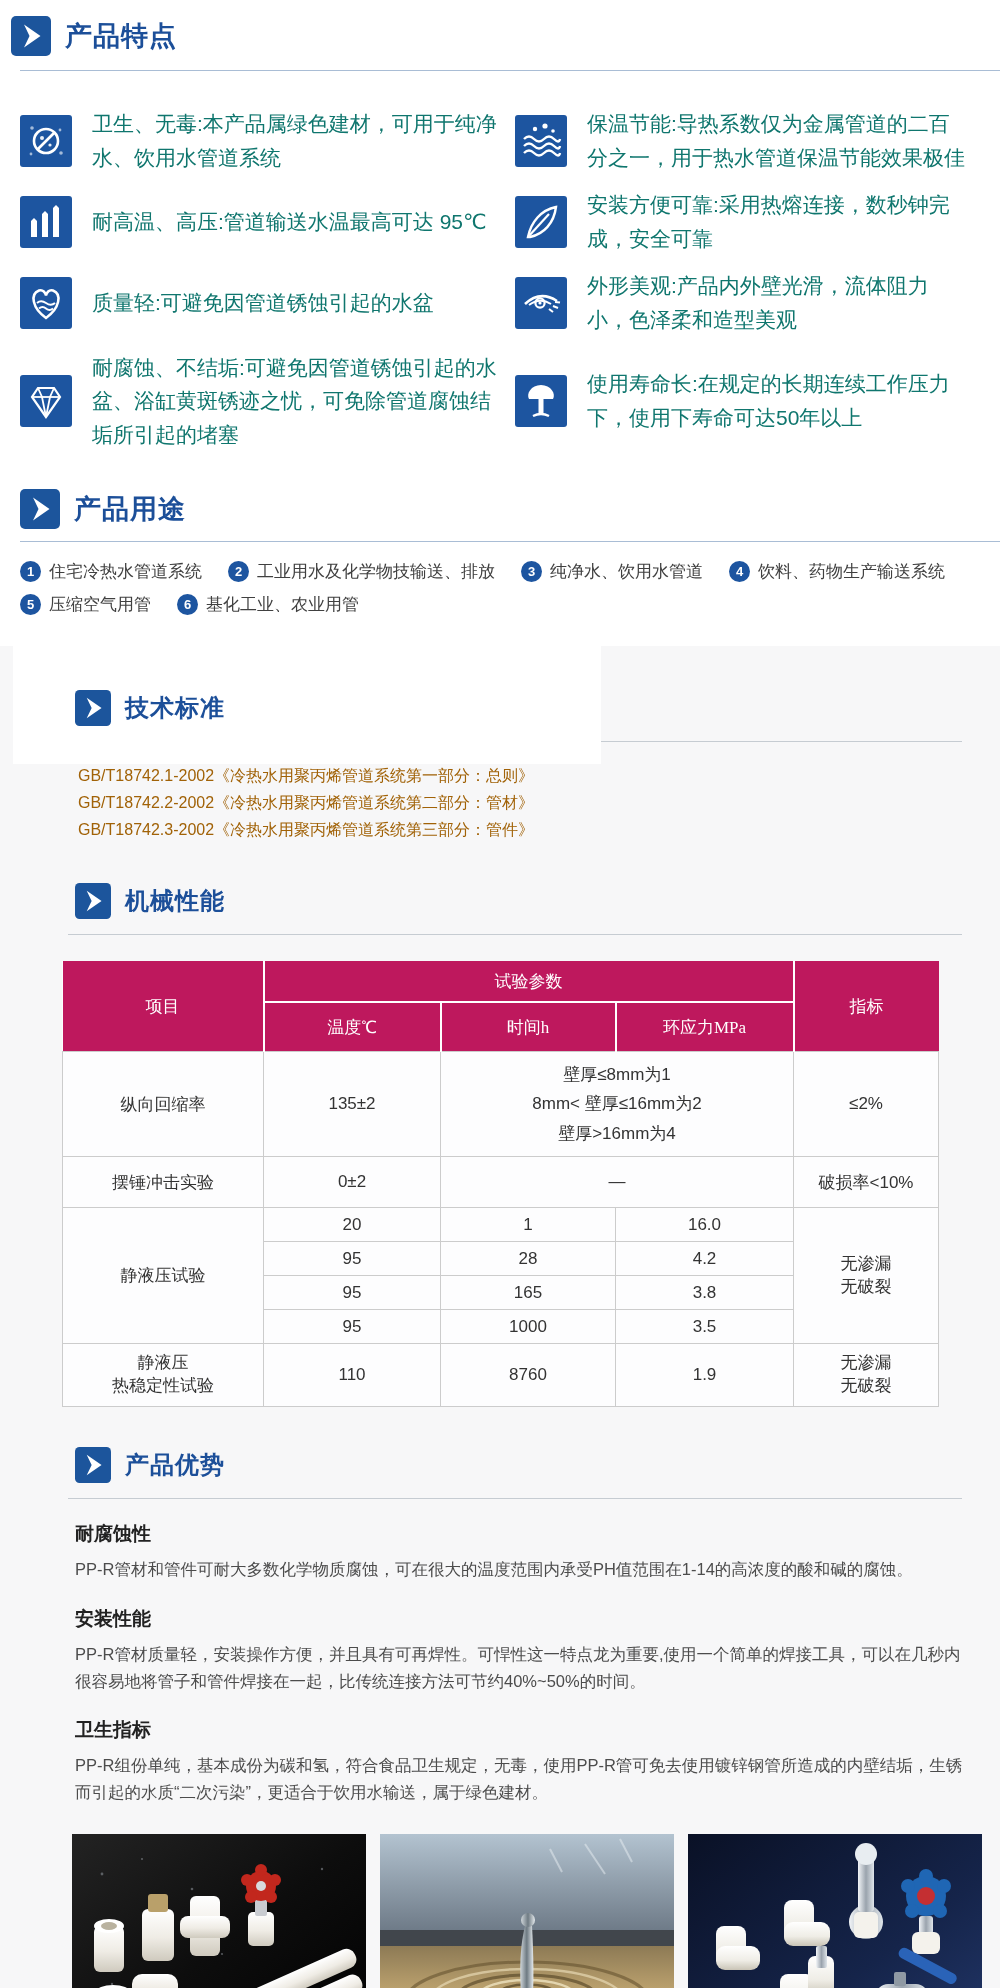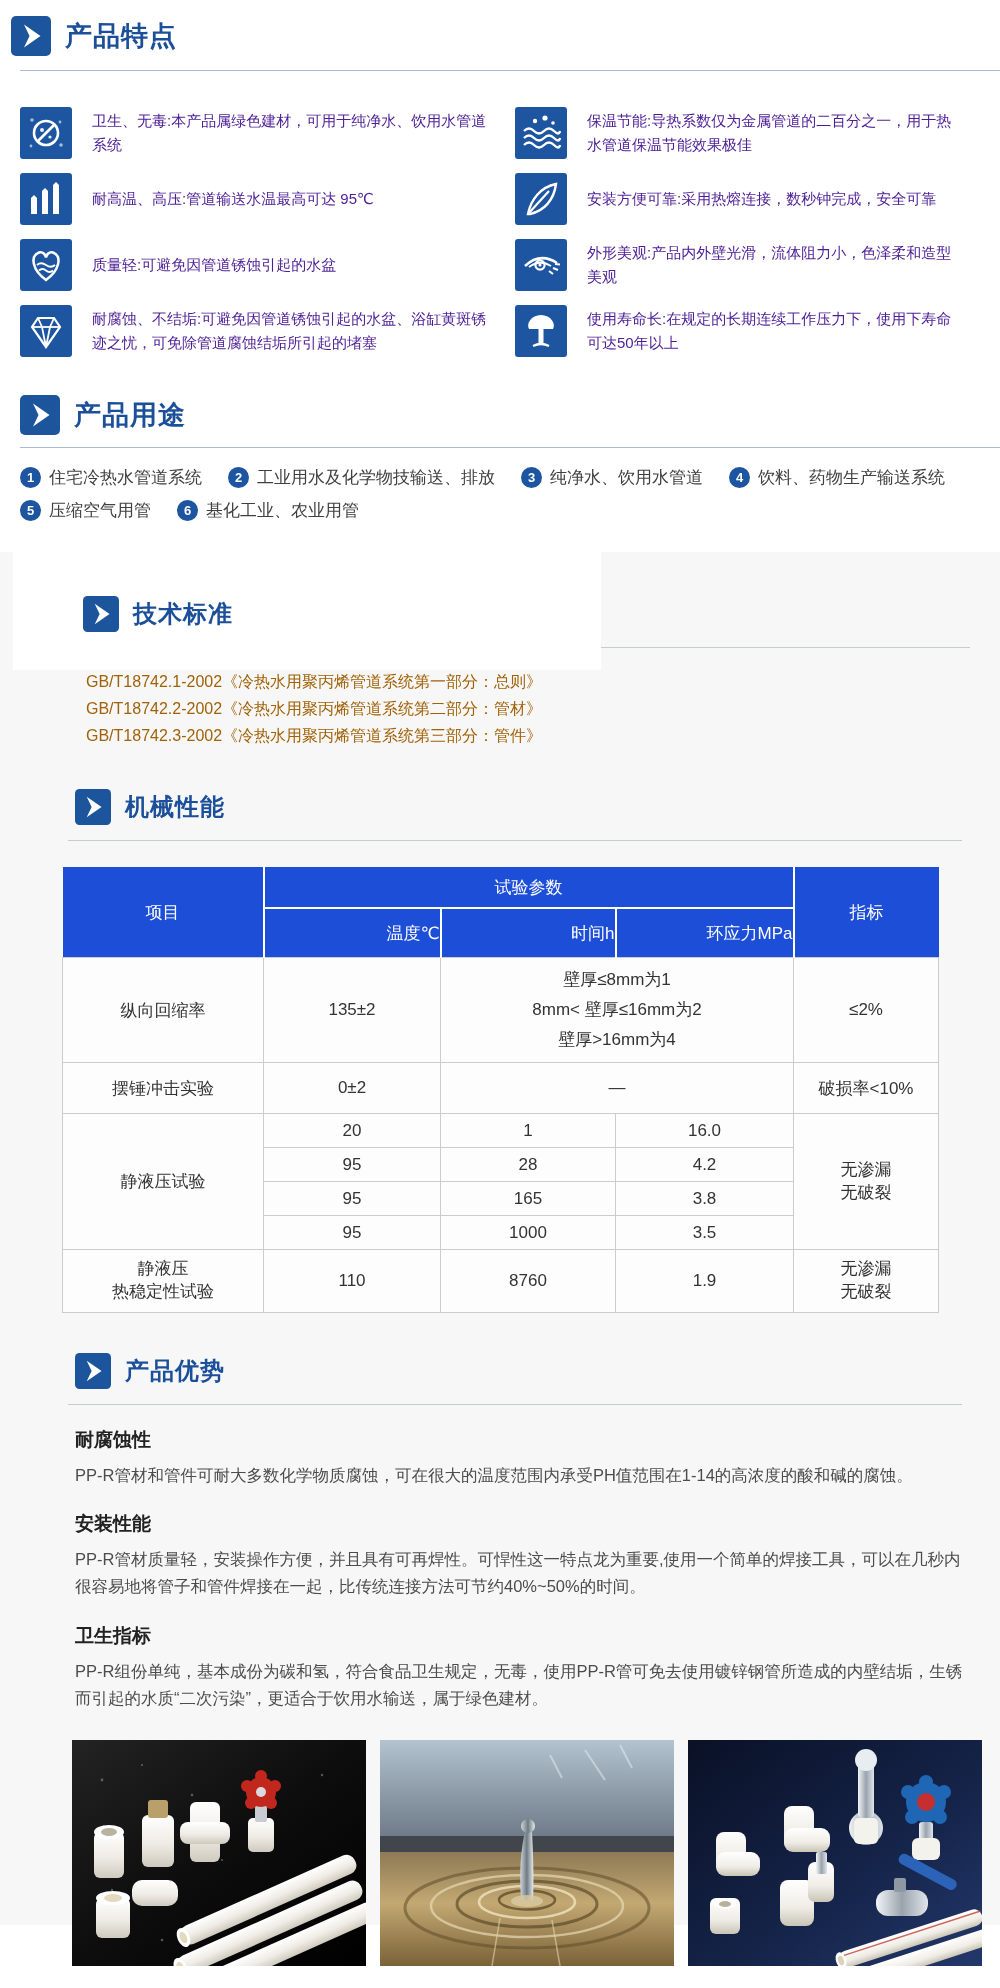--- a/index.html
+++ b/index.html
@@ -15,50 +15,50 @@
   .divider.gray{border-top-color:#c6ccd2;}
 
   
   .features-sec{padding-top:16px;}
   .features-sec .sec-head{padding-left:11px;}
   .features-sec .divider{margin:14px 0 0 20px;}
   .features-grid{display:grid;grid-template-columns:515px 465px;margin-top:36px;row-gap:14px;}
   .feature{display:flex;align-items:center;gap:20px;padding-left:20px;}
   .feature:nth-child(even){padding-left:0;}
   .feature .f-icon{flex:0 0 auto;}
-  .feature .f-text{font-size:15px;line-height:1.6;color:#4c1d95;}
+  .feature .f-text{font-size:21px;line-height:1.6;color:#0f766e;}
   .feature:nth-child(odd) .f-text{max-width:408px;}
   .feature:nth-child(even) .f-text{max-width:378px;}
 
   
   .uses-sec{margin-top:38px;}
   .uses-sec .sec-head{padding-left:20px;}
   .uses-sec .divider{margin:12px 0 0 20px;}
   .uses-list{margin:18px 0 0 20px;}
   .uses-row{display:flex;align-items:center;gap:26px;margin-bottom:10px;}
   .use-item{display:flex;align-items:center;gap:8px;font-size:17px;color:#404040;}
   .num-badge{width:21px;height:21px;border-radius:50%;background:#1d55a0;color:#fff;
     font-size:13px;font-weight:700;display:inline-flex;align-items:center;justify-content:center;flex:0 0 auto;}
 
   
   .lower-panel{position:relative;margin-top:30px;background:#f7f7f8;height:1373px;}
   .white-patch{position:absolute;left:13px;top:0;width:588px;height:118px;background:#fff;}
   .lower-panel .sec-head{padding-left:75px;position:relative;}
   .lower-panel .divider{margin:15px 0 0 68px;width:894px;}
 
-  .standards-sec{padding-top:44px;margin-left:8px;}
+  .standards-sec{padding-top:44px;}
   .standards-list{margin:20px 0 0 78px;}
   .standards-list .std-line{font-size:16px;color:#a16207;line-height:27px;}
 
   .mech-sec{margin-top:40px;}
   .mech-table{border-collapse:collapse;margin:26px 0 0 62px;table-layout:fixed;background:#fdfdfe;}
-  .mech-table th{background:#1d4ed8;color:#fff;font-weight:400;font-size:17px;padding:0;}
+  .mech-table th{background:#be185d;color:#fff;font-weight:400;font-size:17px;padding:0;font-family:Liberation Serif, serif;}
   .mech-table .th-params{border-left:2px solid #fff;border-right:2px solid #fff;border-bottom:2px solid #fff;height:40px;}
   .mech-table .th-item,.mech-table .th-index{height:90px;}
-  .mech-table .th-sub{height:48px;text-align:right;}
+  .mech-table .th-sub{height:48px;}
   .mech-table .th-temp{border-left:2px solid #fff;}
   .mech-table .th-time{border-left:2px solid #fff;border-right:2px solid #fff;}
   .mech-table .th-stress{border-right:2px solid #fff;}
   .mech-table td{border:1px solid #ccc;text-align:center;font-size:17px;color:#333;padding:2px 4px;}
   .row-shrink td{height:100px;}
   .row-impact td{height:46px;}
   .row-hydro td{height:29px;}
   .row-thermo td{height:58px;}
   .two-line span{display:block;line-height:1.35;}
   .cond-lines span{display:block;line-height:1.75;}

